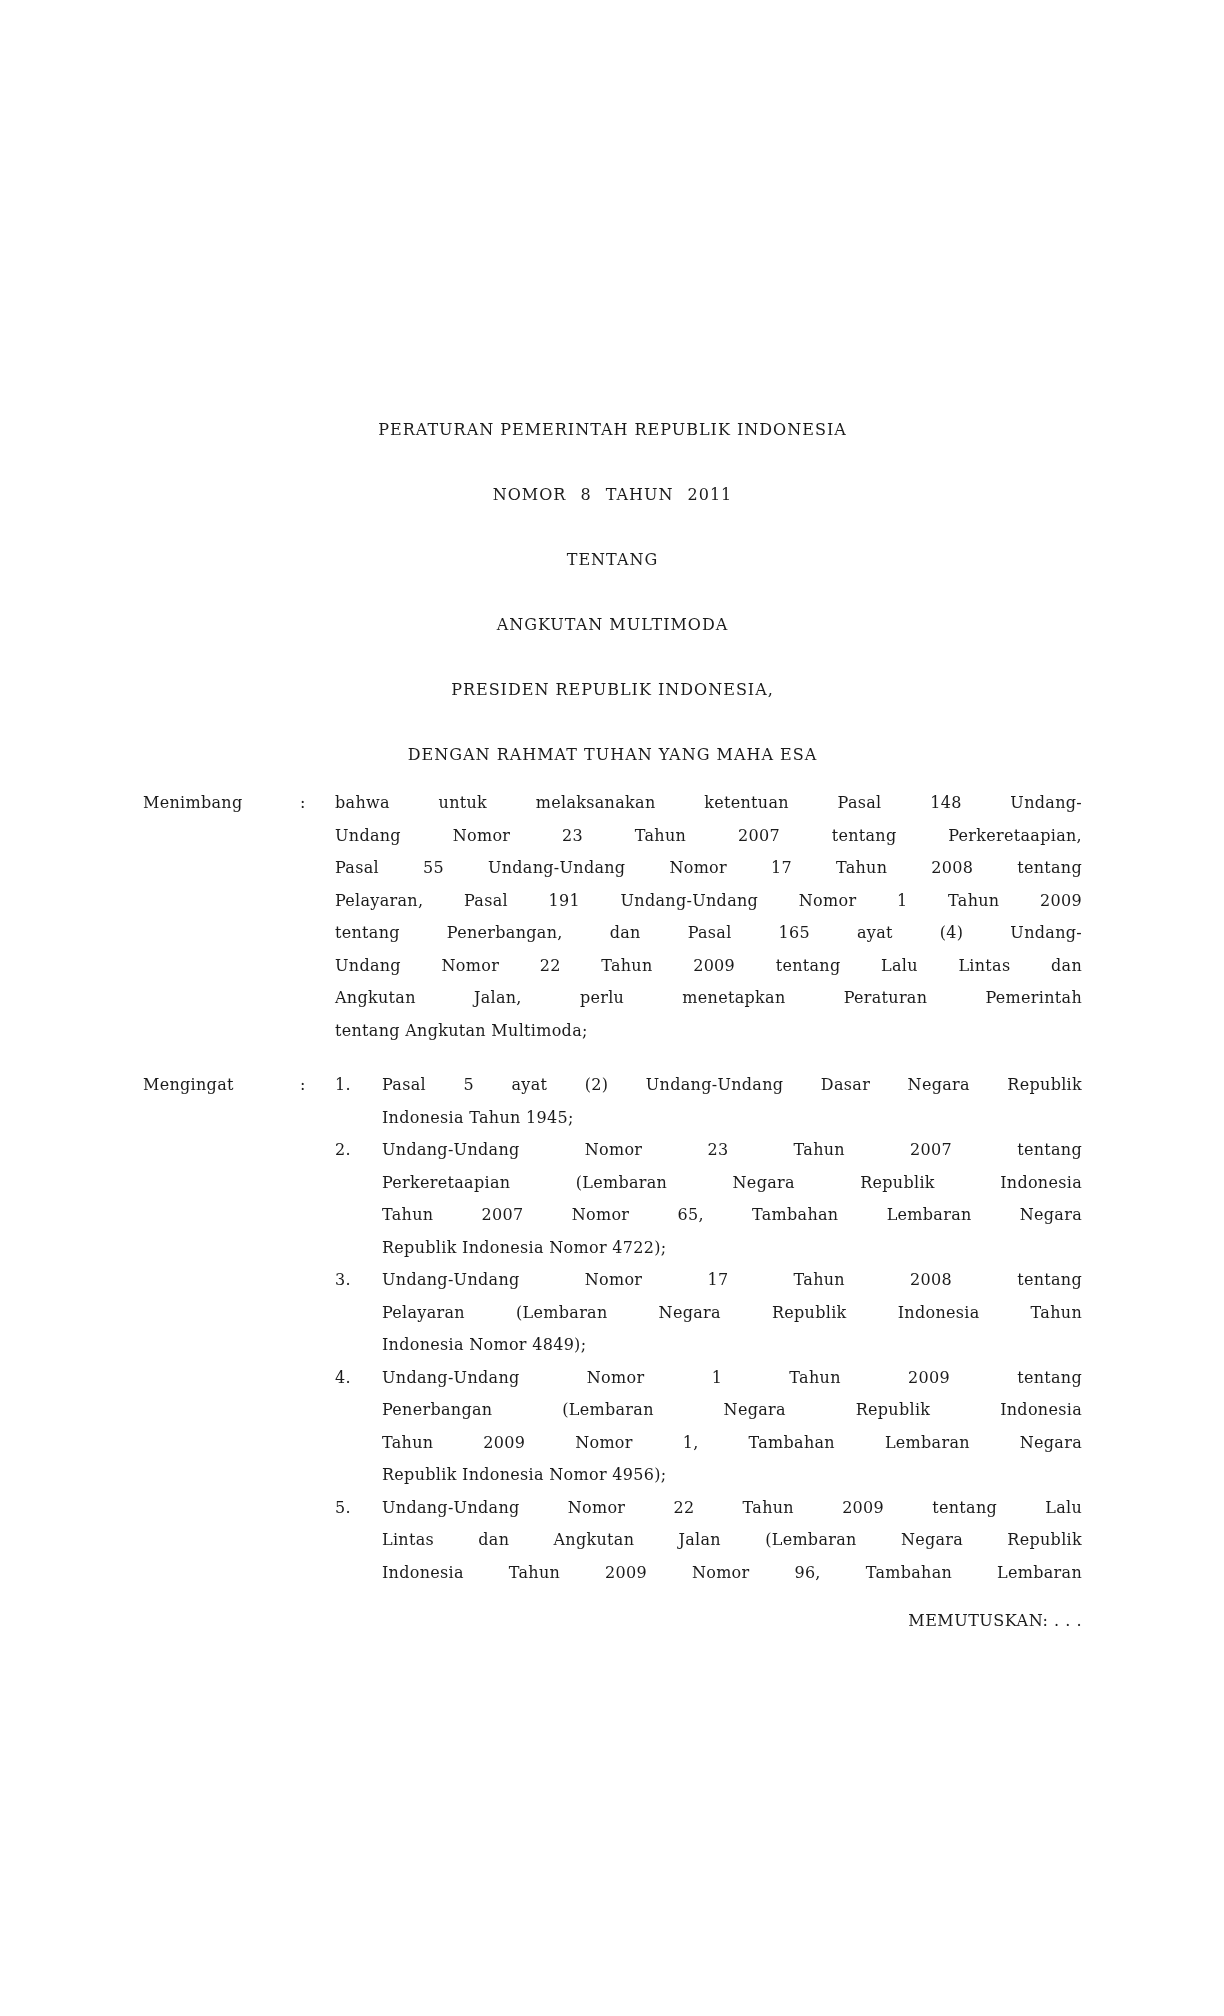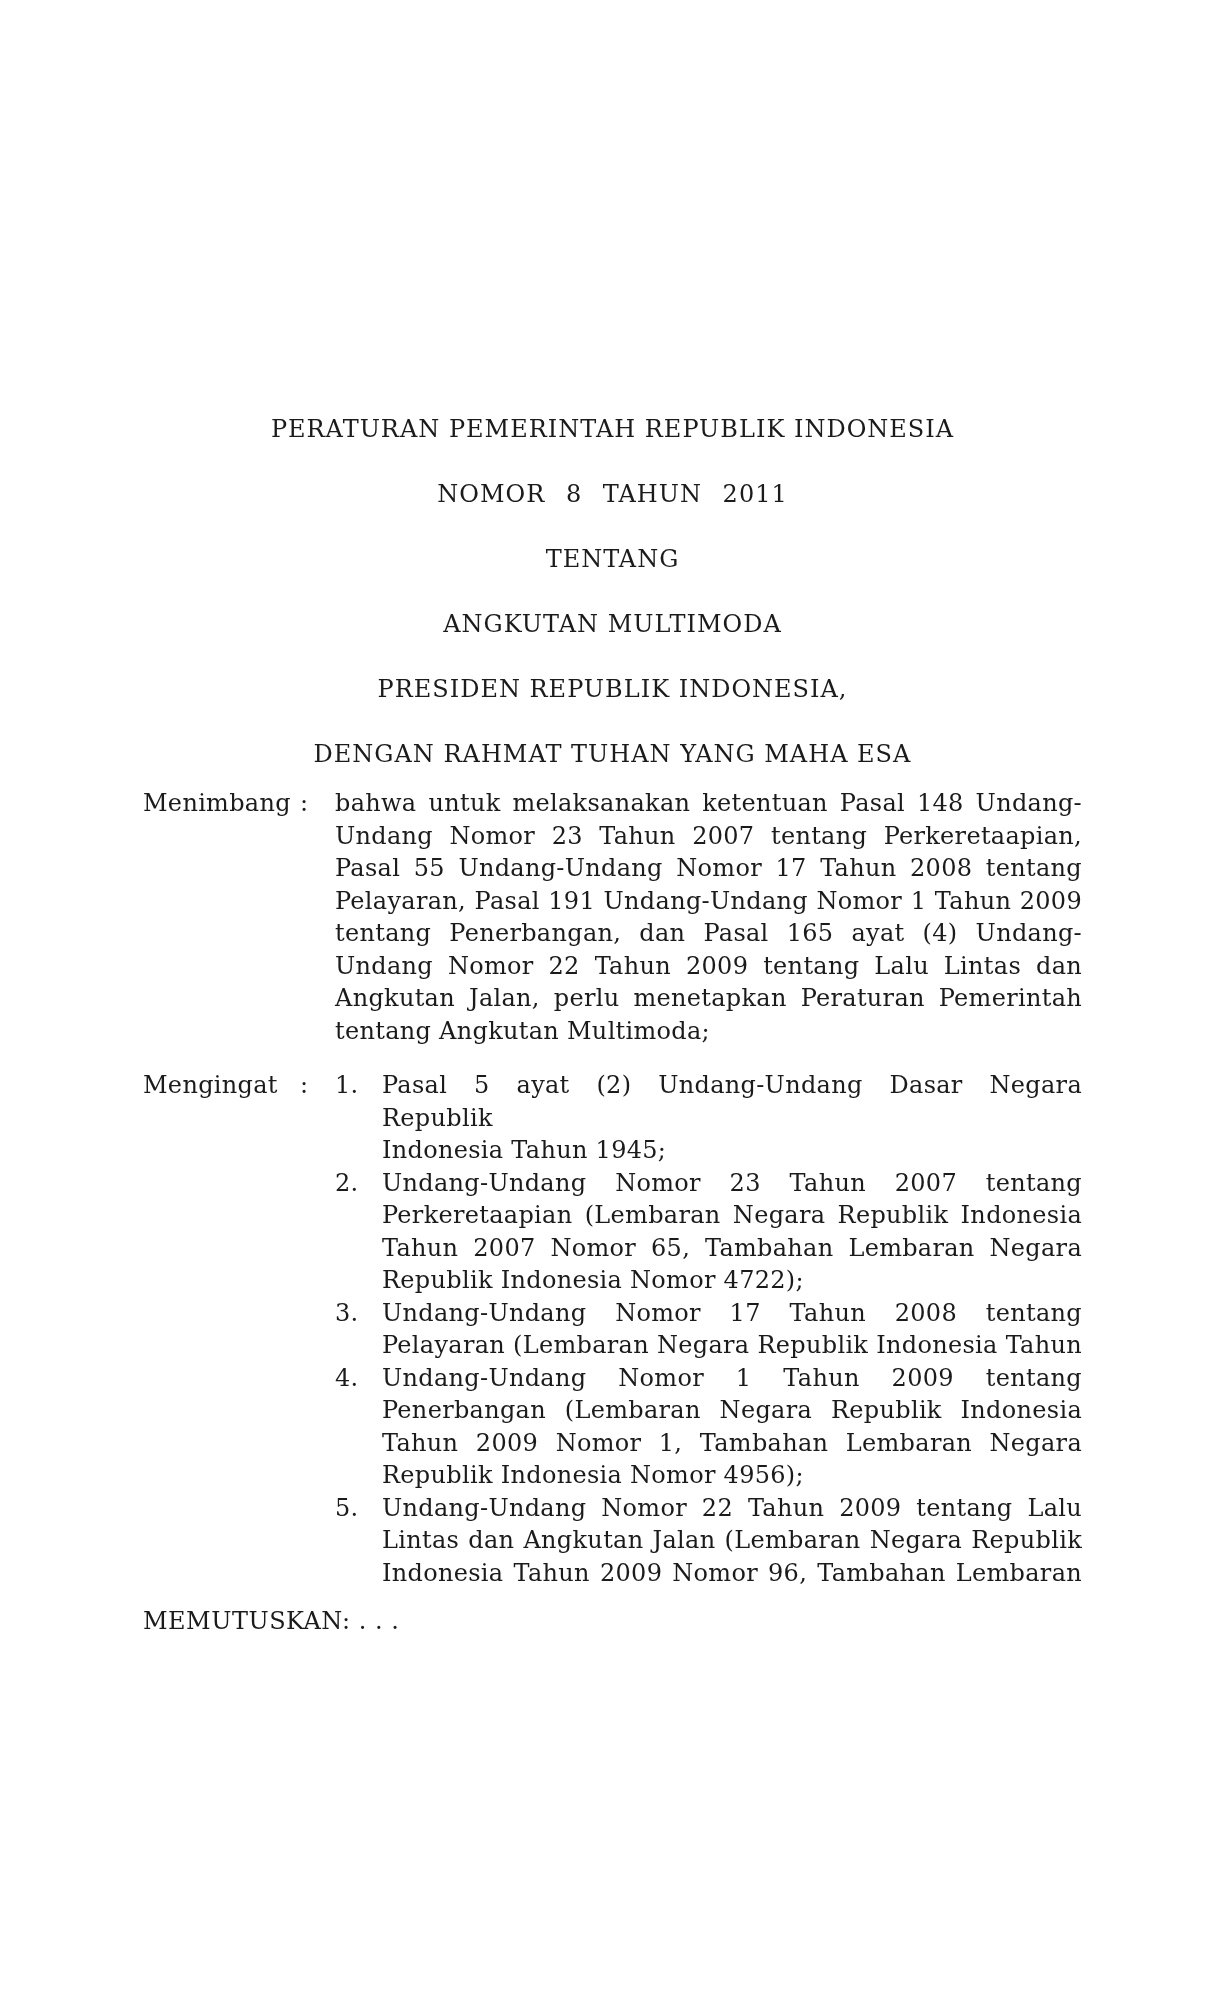--- a/index.html
+++ b/index.html
@@ -3,21 +3,21 @@
 <meta charset="utf-8">
 <style>
   html, body { margin: 0; padding: 0; background: #ffffff; }
   .page {
     position: relative;
     width: 1224px;
     height: 2016px;
     background: #ffffff;
     color: #1b1b1b;
     font-family: "DejaVu Serif", "Liberation Serif", serif;
-    font-size: 24px;
+    font-size: 16px;
     overflow: hidden;
   }
   .content {
     position: absolute;
     left: 143px;
     top: 0;
     width: 939px;
   }
   
   .title-block {
@@ -58,21 +58,21 @@
     display: grid;
     grid-template-columns: 47px 700px;
     align-items: start;
   }
   .item-number { line-height: 32.5px; letter-spacing: 0.3px; }
   
   .memutuskan {
     margin-top: 16px;
     line-height: 32.5px;
     letter-spacing: 0.5px;
-    text-align: left;
+    text-align: right;
   }
 </style>
 </head>
 <body>
 
 <div class="page">
   <div class="content">
 
     <header class="title-block">
       <div class="title-line">PERATURAN PEMERINTAH REPUBLIK INDONESIA</div>
@@ -119,20 +119,21 @@
             <div class="line">Tahun 2007 Nomor 65, Tambahan Lembaran Negara</div>
             <div class="line last">Republik Indonesia Nomor 4722);</div>
           </div>
         </div>
 
         <div class="list-item">
           <div class="item-number">3.</div>
           <div class="item-lines">
             <div class="line">Undang-Undang Nomor 17 Tahun 2008 tentang</div>
             <div class="line">Pelayaran (Lembaran Negara Republik Indonesia Tahun</div>
+            <div class="line last">Indonesia Nomor 4849);</div>
           </div>
         </div>
 
         <div class="list-item">
           <div class="item-number">4.</div>
           <div class="item-lines">
             <div class="line">Undang-Undang Nomor 1 Tahun 2009 tentang</div>
             <div class="line">Penerbangan (Lembaran Negara Republik Indonesia</div>
             <div class="line">Tahun 2009 Nomor 1, Tambahan Lembaran Negara</div>
             <div class="line last">Republik Indonesia Nomor 4956);</div>

